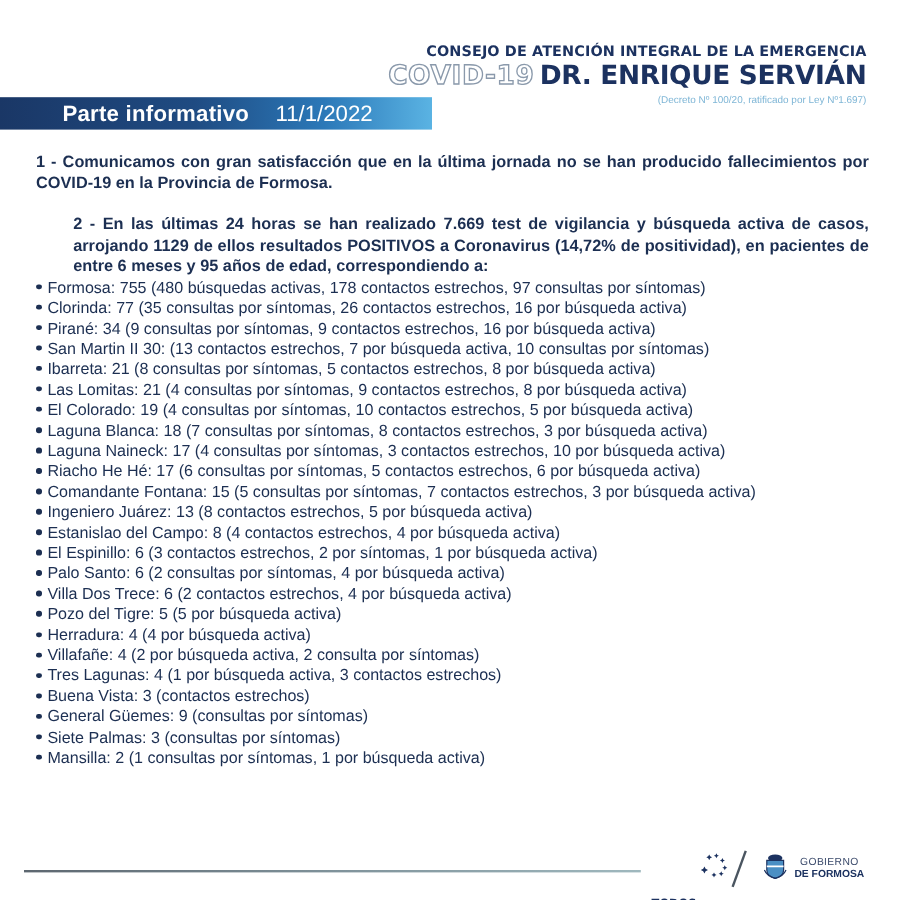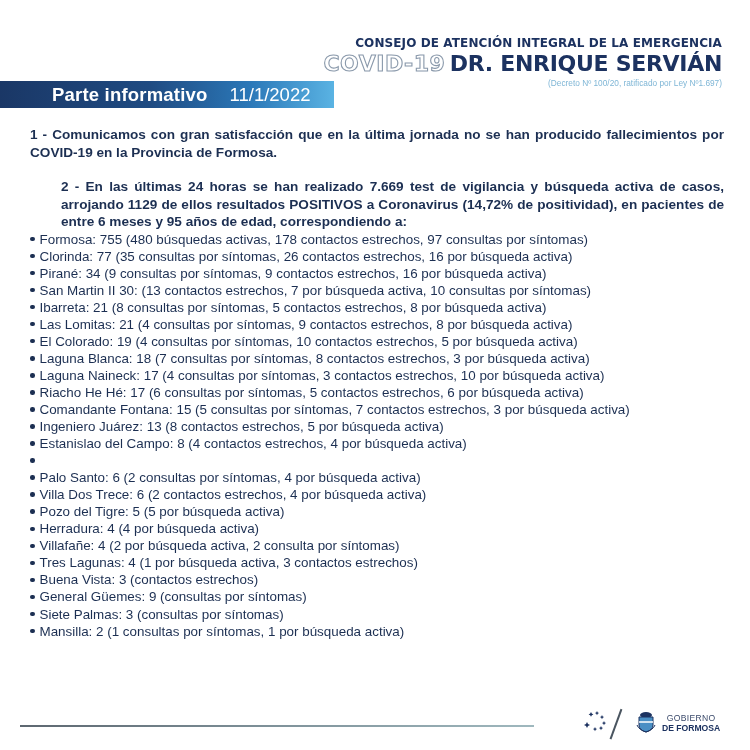--- a/index.html
+++ b/index.html
@@ -6,21 +6,21 @@
   html, body { width: 750px; height: 750px; background: #ffffff; overflow: hidden; }
   body { position: relative; font-family: "Liberation Sans", "DejaVu Sans", sans-serif; color: #1c2f52; }
 
   .header-right { position: absolute; right: 28px; top: 36px; text-align: right; }
   .header-line1 { font-family: "DejaVu Sans", sans-serif; font-weight: bold; font-size: 12px; color: #1c3260; letter-spacing: 0.1px; }
   .header-line2 { margin-top: 1px; white-space: nowrap; }
   .covid-outline { font-family: "DejaVu Sans", sans-serif; font-weight: bold; font-size: 22px; color: #ffffff; -webkit-text-stroke: 1.1px #8a99ab; letter-spacing: 0.5px; }
   .doctor-name { font-family: "DejaVu Sans", sans-serif; font-weight: bold; font-size: 22px; color: #1c3260; letter-spacing: -0.3px; }
   .decreto { font-size: 8.3px; color: #7fb6d6; margin-top: 2px; }
 
-  .banner { position: absolute; left: 0; top: 81px; width: 334px; height: 27px;
+  .banner { position: absolute; left: 0; top: 81px; width: 360px; height: 27px;
             background: linear-gradient(90deg, #1a3766 0%, #1f4b82 45%, #2b78b8 75%, #5ab3e3 100%);
             display: flex; align-items: center; padding-left: 52px; }
   .banner-title { color: #ffffff; font-weight: bold; font-size: 18.5px; letter-spacing: 0.2px; }
   .banner-date { color: #ffffff; font-size: 18.5px; margin-left: 22px; }
 
   .content { position: absolute; left: 30px; top: 126px; width: 694px; }
   .para { font-weight: bold; font-size: 13.6px; line-height: 17.5px; color: #1c2f52; text-align: justify; }
   .para + .para { margin-top: 17px; margin-left: 31px; }
   .list { list-style: none; margin-top: 0; }
   .list li { font-size: 13.4px; line-height: 17.05px; color: #1c2f52; white-space: nowrap; }
@@ -63,21 +63,21 @@
     <li><span class="bullet"></span><span>San Martin II 30: (13 contactos estrechos, 7 por búsqueda activa, 10 consultas por síntomas)</span></li>
     <li><span class="bullet"></span><span>Ibarreta: 21 (8 consultas por síntomas, 5 contactos estrechos, 8 por búsqueda activa)</span></li>
     <li><span class="bullet"></span><span>Las Lomitas: 21 (4 consultas por síntomas, 9 contactos estrechos, 8 por búsqueda activa)</span></li>
     <li><span class="bullet"></span><span>El Colorado: 19 (4 consultas por síntomas, 10 contactos estrechos, 5 por búsqueda activa)</span></li>
     <li><span class="bullet"></span><span>Laguna Blanca: 18 (7 consultas por síntomas, 8 contactos estrechos, 3 por búsqueda activa)</span></li>
     <li><span class="bullet"></span><span>Laguna Naineck: 17 (4 consultas por síntomas, 3 contactos estrechos, 10 por búsqueda activa)</span></li>
     <li><span class="bullet"></span><span>Riacho He Hé: 17 (6 consultas por síntomas, 5 contactos estrechos, 6 por búsqueda activa)</span></li>
     <li><span class="bullet"></span><span>Comandante Fontana: 15 (5 consultas por síntomas, 7 contactos estrechos, 3 por búsqueda activa)</span></li>
     <li><span class="bullet"></span><span>Ingeniero Juárez: 13 (8 contactos estrechos, 5 por búsqueda activa)</span></li>
     <li><span class="bullet"></span><span>Estanislao del Campo: 8 (4 contactos estrechos, 4 por búsqueda activa)</span></li>
-    <li><span class="bullet"></span></li>
+    <li><span class="bullet"></span><span>El Espinillo: 6 (3 contactos estrechos, 2 por síntomas, 1 por búsqueda activa)</span></li>
     <li><span class="bullet"></span><span>Palo Santo: 6 (2 consultas por síntomas, 4 por búsqueda activa)</span></li>
     <li><span class="bullet"></span><span>Villa Dos Trece: 6 (2 contactos estrechos, 4 por búsqueda activa)</span></li>
     <li><span class="bullet"></span><span>Pozo del Tigre: 5 (5 por búsqueda activa)</span></li>
     <li><span class="bullet"></span><span>Herradura: 4 (4 por búsqueda activa)</span></li>
     <li><span class="bullet"></span><span>Villafañe: 4 (2 por búsqueda activa, 2 consulta por síntomas)</span></li>
     <li><span class="bullet"></span><span>Tres Lagunas: 4 (1 por búsqueda activa, 3 contactos estrechos)</span></li>
     <li><span class="bullet"></span><span>Buena Vista: 3 (contactos estrechos)</span></li>
     <li><span class="bullet"></span><span>General Güemes: 9 (consultas por síntomas)</span></li>
     <li><span class="bullet"></span><span>Siete Palmas: 3 (consultas por síntomas)</span></li>
     <li><span class="bullet"></span><span>Mansilla: 2 (1 consultas por síntomas, 1 por búsqueda activa)</span></li>

